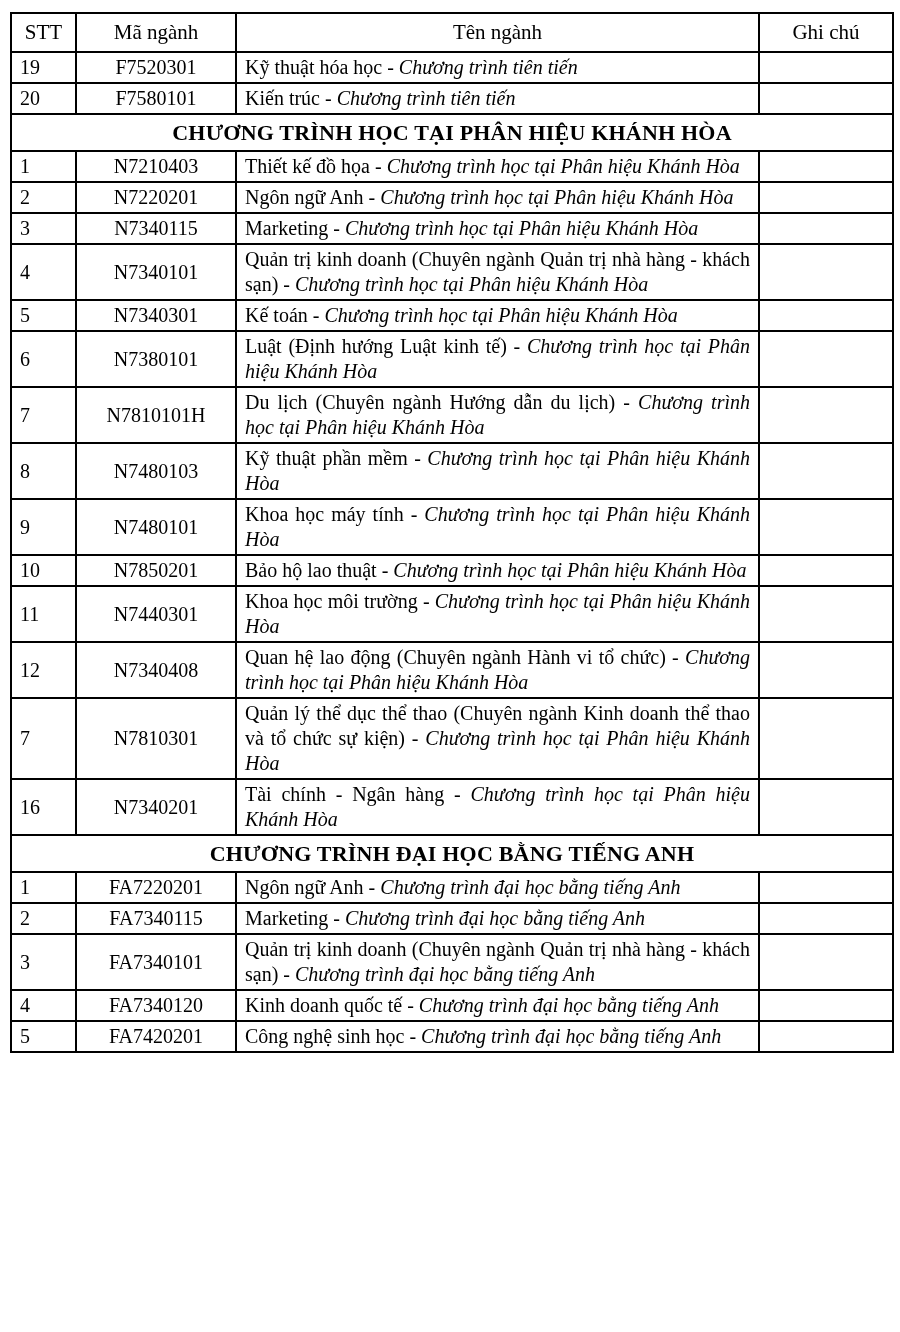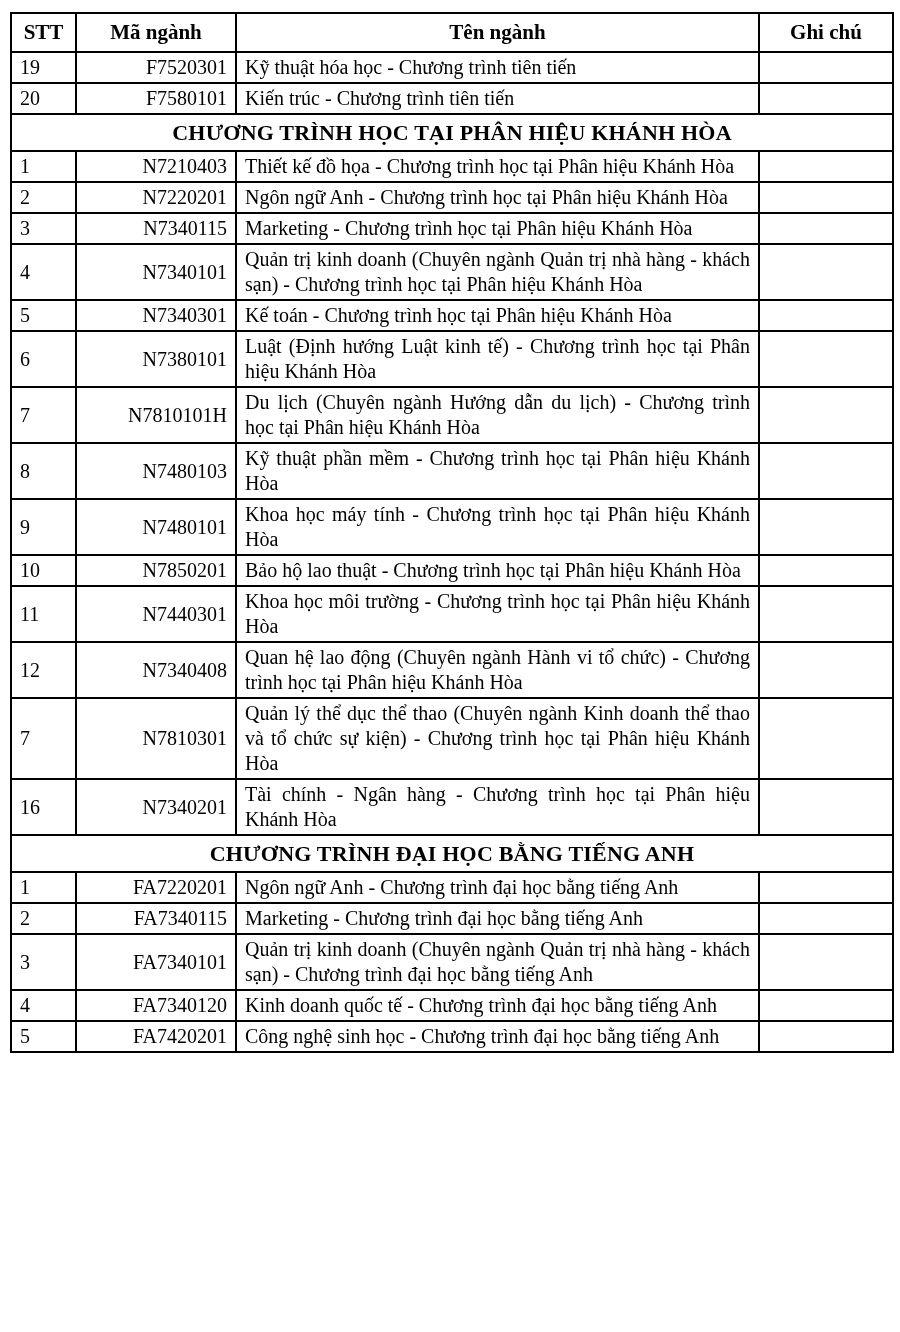--- a/index.html
+++ b/index.html
@@ -34,37 +34,38 @@
   table.programs th,
   table.programs td {
     border: 2px solid #000000;
     font-size: 20px;
     line-height: 25px;
     padding: 2px 8px;
     vertical-align: middle;
     overflow: hidden;
   }
   table.programs th {
-    font-weight: bold;
+    font-weight: normal;
     font-size: 21px;
     text-align: center;
     padding: 6px 8px;
   }
   td.stt {
     text-align: left;
     padding: 2px 2px;
   }
   td.code {
-    text-align: right;
+    text-align: center;
     padding-left: 10px;
   }
   td.name {
     text-align: justify;
   }
   td.name .prog {
+    font-style: italic;
   }
   tr.section-row td {
     font-weight: bold;
     font-size: 22px;
     text-align: center;
     padding: 5px 4px;
     letter-spacing: 0.2px;
   }
 </style>
 </head>

